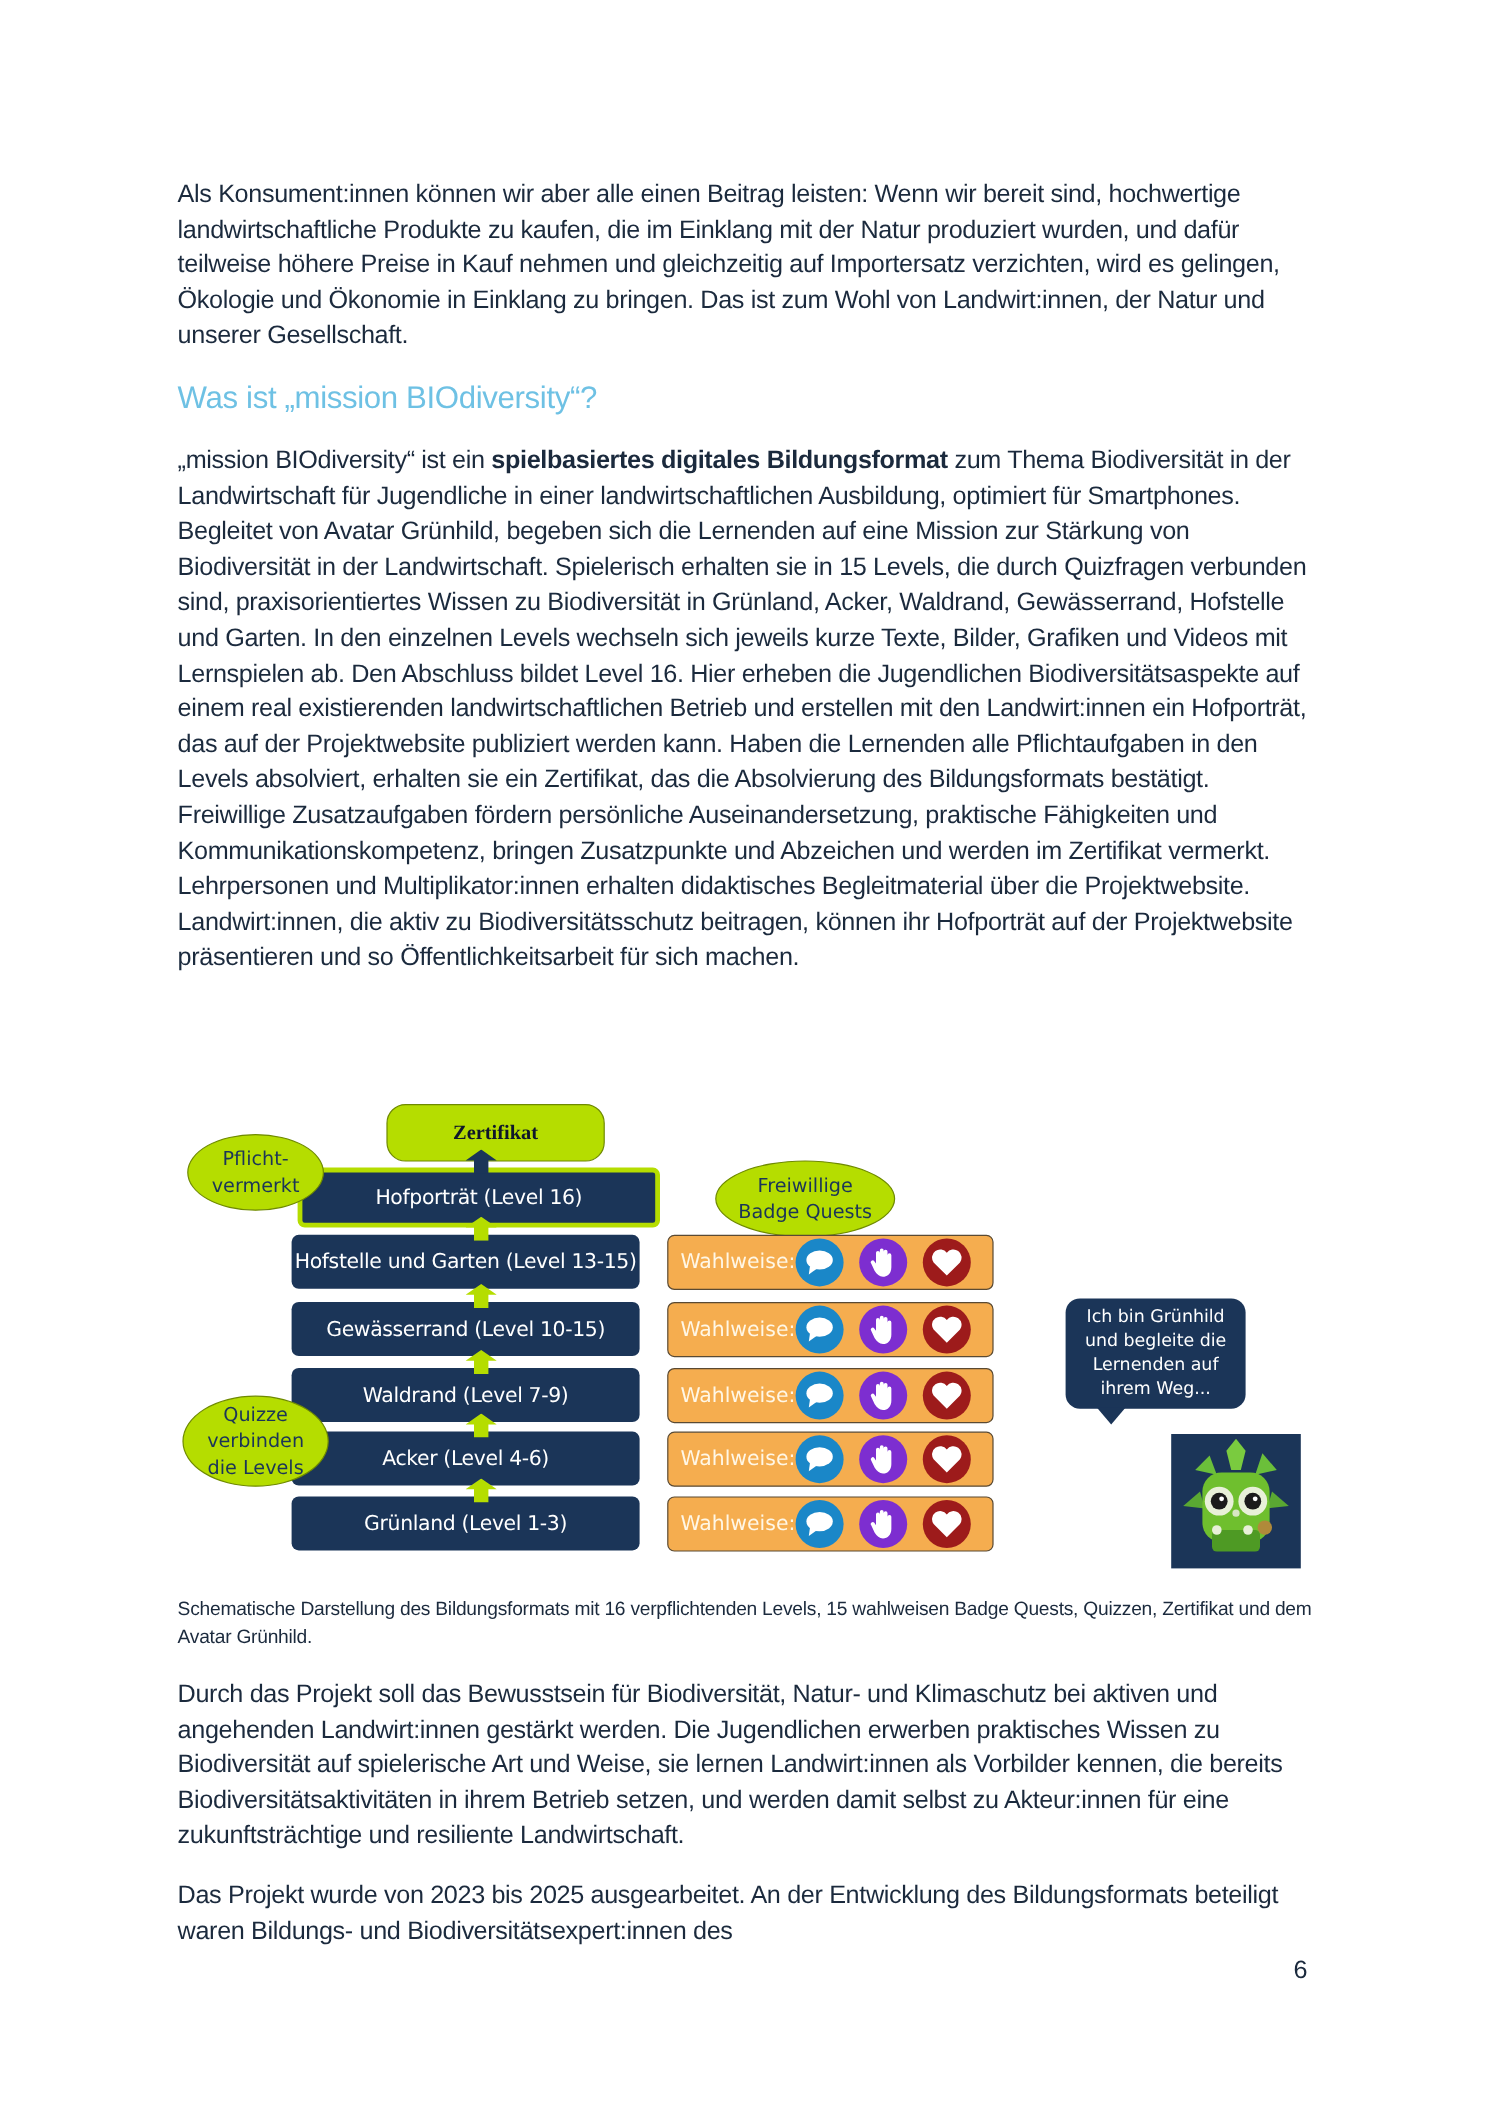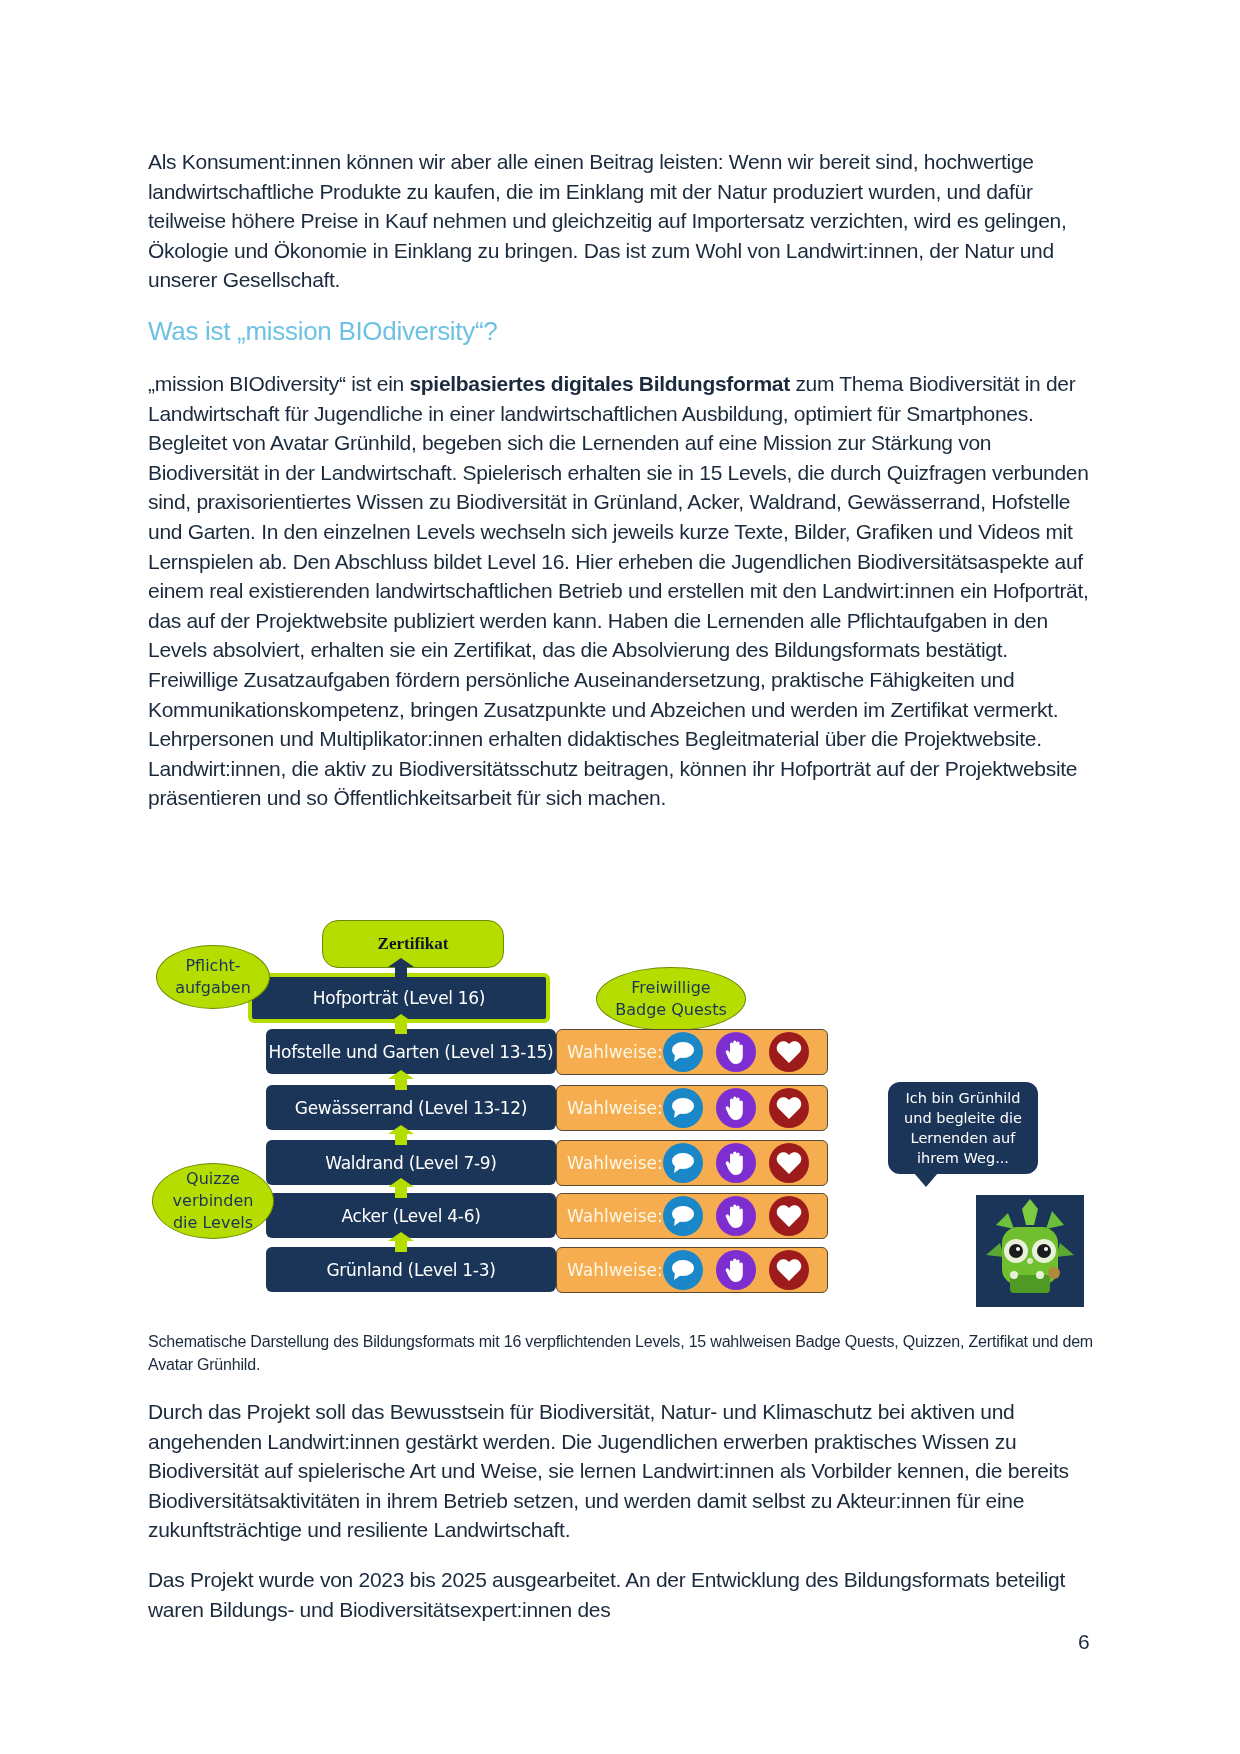--- a/index.html
+++ b/index.html
@@ -13,21 +13,21 @@
         font-weight: normal; letter-spacing: -0.3px; }
   #p2 { top: 369px; }
   #caption { position: absolute; left: 148px; top: 1330px; width: 950px; font-size: 16px;
              line-height: 23px; margin: 0; letter-spacing: -0.2px; }
   #p3 { top: 1397px; }
   #p4 { top: 1565px; }
   #pagenum { position: absolute; left: 1078px; top: 1630px; font-size: 21px; }
 
   
   #diagram { position: absolute; left: 150px; top: 915px; width: 945px; height: 400px; }
-  .lvl { position: absolute; left: 116px; width: 290px; height: 45px; background: #1b3558;
+  .lvl { position: absolute; left: 93px; width: 290px; height: 45px; background: #1b3558;
          border-radius: 6px; color: #ffffff; font-size: 17px; display: flex; align-items: center;
          justify-content: center; font-family: "DejaVu Sans", sans-serif; letter-spacing: -0.3px; }
   .lvl.top { border: 4px solid #b5dd00; left: 98px; width: 294px; height: 42px; }
   .cert { position: absolute; left: 172px; top: 5px; width: 180px; height: 46px; background: #b5dd00;
           border: 1px solid #6f8a00; border-radius: 16px; color: #0f172a; font-weight: bold;
           font-size: 17px; display: flex; align-items: center; justify-content: center;
           font-family: Liberation Serif, serif; }
   .arrow { position: absolute; left: 238px; width: 26px; height: 20px; }
   .ellipse { position: absolute; background: #b5dd00; border: 1px solid #6f8a00; border-radius: 50%;
              color: #1b3558; font-size: 16px; text-align: center; display: flex; align-items: center;
@@ -56,21 +56,21 @@
 
 <h2 id="h2">Was ist „mission BIOdiversity“?</h2>
 
 <p class="para" id="p2"><span>„mission BIOdiversity“ ist ein </span><b>spielbasiertes digitales Bildungsformat</b><span> zum Thema Biodiversität in der Landwirtschaft für Jugendliche in einer landwirtschaftlichen Ausbildung, optimiert für Smartphones. Begleitet von Avatar Grünhild, begeben sich die Lernenden auf eine Mission zur Stärkung von Biodiversität in der Landwirtschaft. Spielerisch erhalten sie in 15 Levels, die durch Quizfragen verbunden sind, praxisorientiertes Wissen zu Biodiversität in Grünland, Acker, Waldrand, Gewässerrand, Hofstelle und Garten. In den einzelnen Levels wechseln sich jeweils kurze Texte, Bilder, Grafiken und Videos mit Lernspielen ab. Den Abschluss bildet Level 16. Hier erheben die Jugendlichen Biodiversitätsaspekte auf einem real existierenden landwirtschaftlichen Betrieb und erstellen mit den Landwirt:innen ein Hofporträt, das auf der Projektwebsite publiziert werden kann. Haben die Lernenden alle Pflichtaufgaben in den Levels absolviert, erhalten sie ein Zertifikat, das die Absolvierung des Bildungsformats bestätigt. Freiwillige Zusatzaufgaben fördern persönliche Auseinandersetzung, praktische Fähigkeiten und Kommunikationskompetenz, bringen Zusatzpunkte und Abzeichen und werden im Zertifikat vermerkt. Lehrpersonen und Multiplikator:innen erhalten didaktisches Begleitmaterial über die Projektwebsite. Landwirt:innen, die aktiv zu Biodiversitätsschutz beitragen, können ihr Hofporträt auf der Projektwebsite präsentieren und so Öffentlichkeitsarbeit für sich machen.</span></p>
 
 <div id="diagram">
   <div class="cert">Zertifikat</div>
 
   <div class="lvl top" style="top:58px">Hofporträt (Level 16)</div>
   <div class="lvl" style="top:114px">Hofstelle und Garten (Level 13-15)</div>
-  <div class="lvl" style="top:170px">Gewässerrand (Level 13-12)</div>
+  <div class="lvl" style="top:170px">Gewässerrand (Level 10-15)</div>
   <div class="lvl" style="top:225px">Waldrand (Level 7-9)</div>
   <div class="lvl" style="top:278px">Acker (Level 4-6)</div>
   <div class="lvl" style="top:332px">Grünland (Level 1-3)</div>
 
   <svg class="arrow" style="top:43px" viewBox="0 0 26 20">
       <polygon points="13,0 26,9 19,9 19,20 7,20 7,9 0,9" fill="#1b3558"></polygon>
     </svg>
   <svg class="arrow" style="top:99px" viewBox="0 0 26 20">
       <polygon points="13,0 26,9 19,9 19,20 7,20 7,9 0,9" fill="#b5dd00"></polygon>
     </svg>
@@ -81,21 +81,21 @@
       <polygon points="13,0 26,9 19,9 19,20 7,20 7,9 0,9" fill="#b5dd00"></polygon>
     </svg>
   <svg class="arrow" style="top:263px" viewBox="0 0 26 20">
       <polygon points="13,0 26,9 19,9 19,20 7,20 7,9 0,9" fill="#b5dd00"></polygon>
     </svg>
   <svg class="arrow" style="top:317px" viewBox="0 0 26 20">
       <polygon points="13,0 26,9 19,9 19,20 7,20 7,9 0,9" fill="#b5dd00"></polygon>
     </svg>
 
   <div class="ellipse" style="left:6px;top:30px;width:112px;height:62px;white-space:pre-line;">Pflicht-
-aufgaben</div>
+vermerkt</div>
   <div class="ellipse" style="left:446px;top:52px;width:148px;height:62px;white-space:pre-line;">Freiwillige
 Badge Quests</div>
   <div class="ellipse" style="left:2px;top:248px;width:120px;height:74px;white-space:pre-line;">Quizze
 verbinden
 die Levels</div>
 
   <div class="badge-row" style="top:114px">
     <span class="lbl">Wahlweise:</span>
     <span class="bic blue">
         <svg width="24" height="22" viewBox="0 0 24 22">

